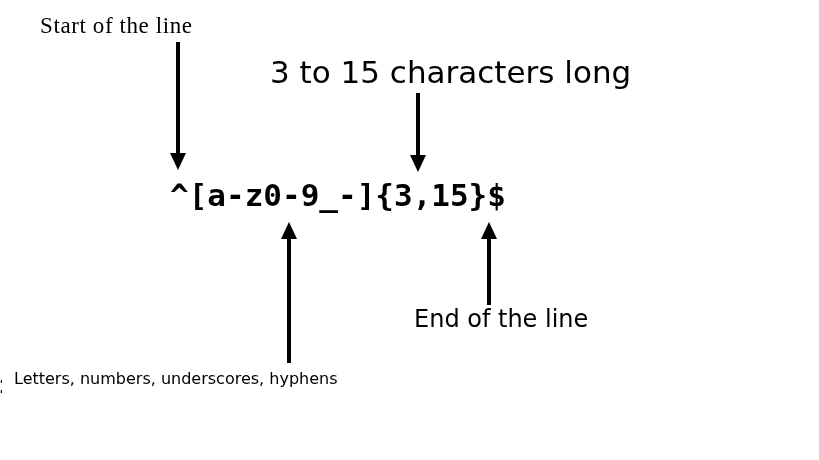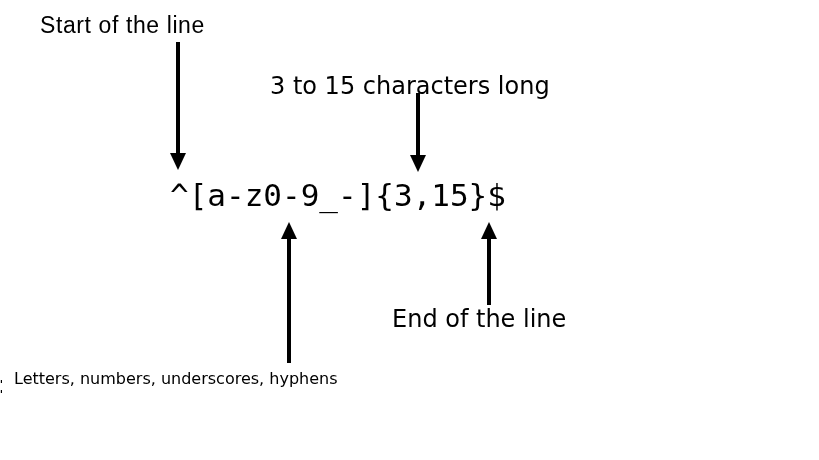--- a/index.html
+++ b/index.html
@@ -18,21 +18,21 @@
     background: #ffffff;
     overflow: hidden;
   }
   .label {
     position: absolute;
     white-space: nowrap;
     color: #000000;
     line-height: 1;
   }
   .label-mono {
-    font-family: Liberation Sans, sans-serif;
+    font-family: Liberation Serif, serif;
     font-size: 23px;
     letter-spacing: 0.6px;
   }
   .label-sans {
     font-family: "DejaVu Sans", sans-serif;
     font-size: 24px;
   }
   .regex {
     position: absolute;
     font-family: "DejaVu Sans Mono", monospace;
@@ -59,33 +59,33 @@
 <div id="canvas">
 
   <div class="clip-frag label-sans" id="clip-frag" style="left: -2px; top: 371px; font-size: 24px; width: 4px; height: 28px;"><span>:</span></div>
 
   <div class="label label-mono" id="label-0" style="left: 40px; top: 14px; font-size: 23px;">Start of the line</div>
   <svg class="arrow-svg" id="arrow-0" xmlns="http://www.w3.org/2000/svg" width="18" height="128" viewBox="0 0 18 128" style="left: 169px; top: 42px;">
       <rect x="7" y="0" width="4" height="113" fill="#000000"></rect>
       <polygon points="9,128 1,111 17,111" fill="#000000"></polygon>
     </svg>
 
-  <div class="label label-sans" id="label-1" style="left: 270px; top: 57px; font-size: 24px; margin-top: 17px;">3 to 15 characters long</div>
+  <div class="label label-sans" id="label-1" style="left: 270px; top: 57px; font-size: 31px;">3 to 15 characters long</div>
   <svg class="arrow-svg" id="arrow-1" xmlns="http://www.w3.org/2000/svg" width="18" height="79" viewBox="0 0 18 79" style="left: 409px; top: 93px;">
       <rect x="7" y="0" width="4" height="64" fill="#000000"></rect>
       <polygon points="9,79 1,62 17,62" fill="#000000"></polygon>
     </svg>
 
-  <div class="regex" id="regex-pattern" style="left: 170px; top: 180px; font-size: 31px; font-weight: normal;">^[a-z0-9_-]{3,15}$</div>
+  <div class="regex" id="regex-pattern" style="left: 170px; top: 180px; font-size: 31px; font-weight: bold;">^[a-z0-9_-]{3,15}$</div>
 
   <div class="label label-sans" id="label-2" style="left: 14px; top: 371px; font-size: 16px;">Letters, numbers, underscores, hyphens</div>
   <svg class="arrow-svg" id="arrow-2" xmlns="http://www.w3.org/2000/svg" width="18" height="141" viewBox="0 0 18 141" style="left: 280px; top: 222px;">
       <rect x="7" y="15" width="4" height="126" fill="#000000"></rect>
       <polygon points="9,0 1,17 17,17" fill="#000000"></polygon>
     </svg>
 
-  <div class="label label-sans" id="label-3" style="left: 392px; top: 307px; font-size: 24px; text-align: center;">End of the line</div>
+  <div class="label label-sans" id="label-3" style="left: 414px; top: 307px; font-size: 24px; text-align: center;">End of the line</div>
   <svg class="arrow-svg" id="arrow-3" xmlns="http://www.w3.org/2000/svg" width="18" height="83" viewBox="0 0 18 83" style="left: 480px; top: 222px;">
       <rect x="7" y="15" width="4" height="68" fill="#000000"></rect>
       <polygon points="9,0 1,17 17,17" fill="#000000"></polygon>
     </svg>
 
 </div>
 
 </body></html>

